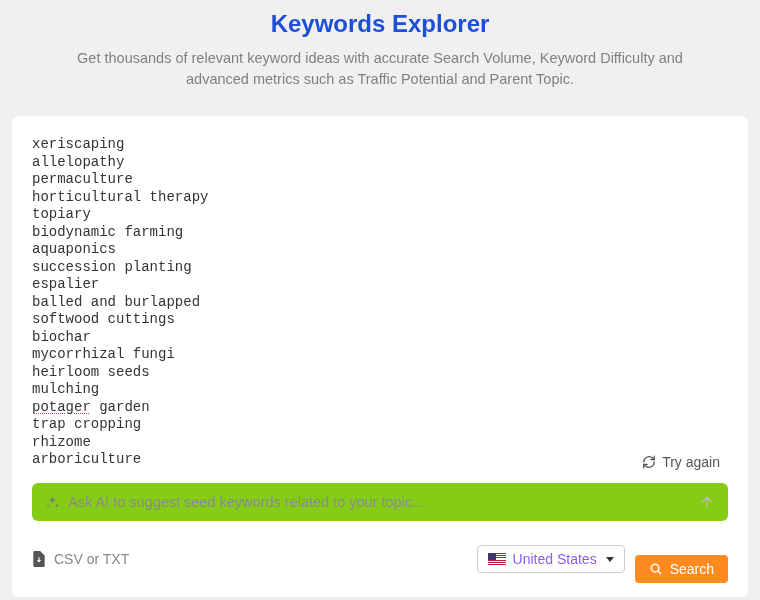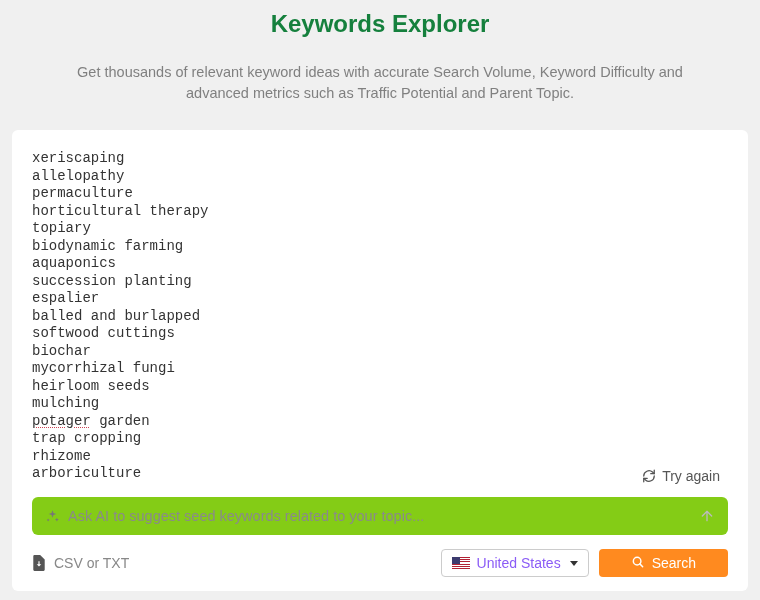--- a/index.html
+++ b/index.html
@@ -10,22 +10,22 @@
     height: 600px;
     overflow: hidden;
   }
   .header {
     text-align: center;
     padding: 10px 40px 18px;
   }
   .title {
     font-size: 24px;
     font-weight: 700;
-    color: #15803d;
-    margin-bottom: 24px;
+    color: #1d4ed8;
+    margin-bottom: 10px;
   }
   .subtitle {
     font-size: 14.5px;
     color: #808080;
     line-height: 1.45;
     max-width: 640px;
     margin: 8px auto;
   }
   .card {
     background: #fff;
@@ -139,25 +139,27 @@
     border-left: 4px solid transparent;
     border-right: 4px solid transparent;
     border-top: 5px solid #333;
     margin-left: 2px;
   }
   .search-btn {
     background: #ff8a1f;
     color: #fff;
     border: none;
     border-radius: 4px;
-    padding: 6px 32px;
-    font-size: 14px;
-    display: flex;
+    padding: 6px 14px;
+    font-size: 14px;
+    display: flex;
+    align-items: center;
     gap: 7px;
     cursor: pointer;
+    margin-top: 20px;
   }
   .search-btn .mag { width: 14px; height: 14px; }
   svg { display: block; }
 </style>
 </head>
 <body>
 
 <div class="header">
   <h1 class="title">Keywords Explorer</h1>
   <p class="subtitle">Get thousands of relevant keyword ideas with accurate Search Volume, Keyword Difficulty and advanced metrics such as Traffic Potential and Parent Topic.</p>

